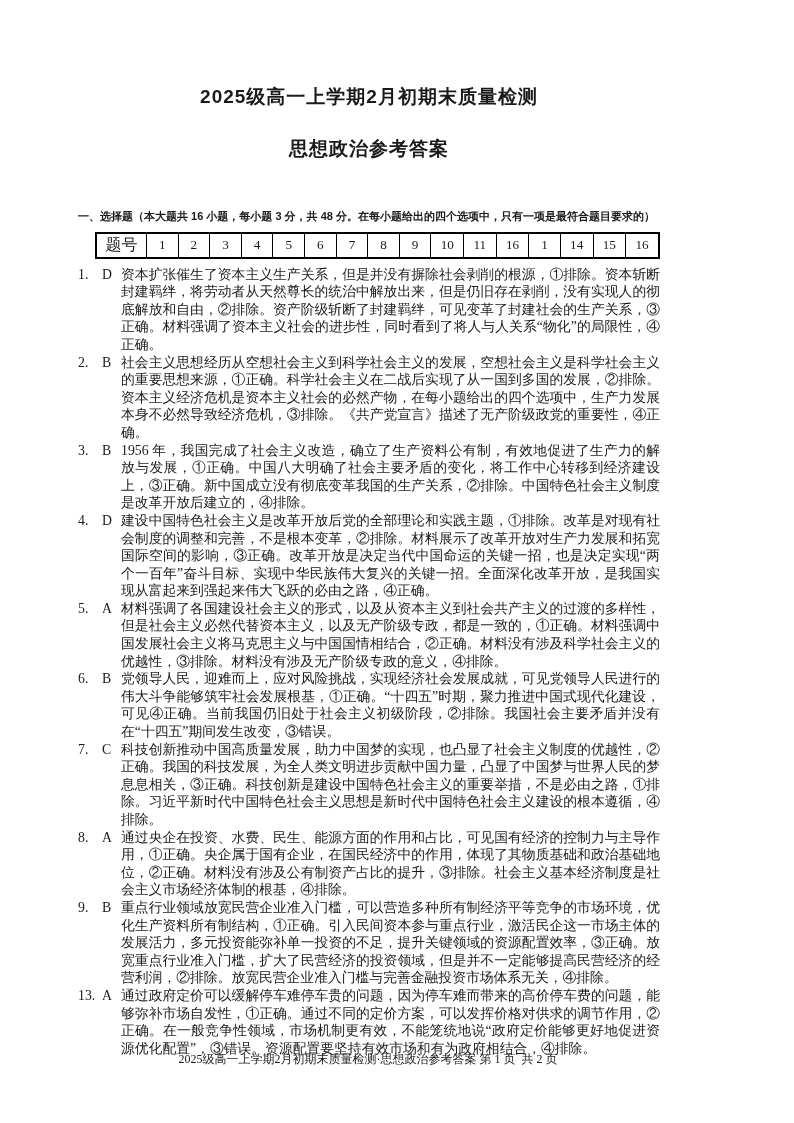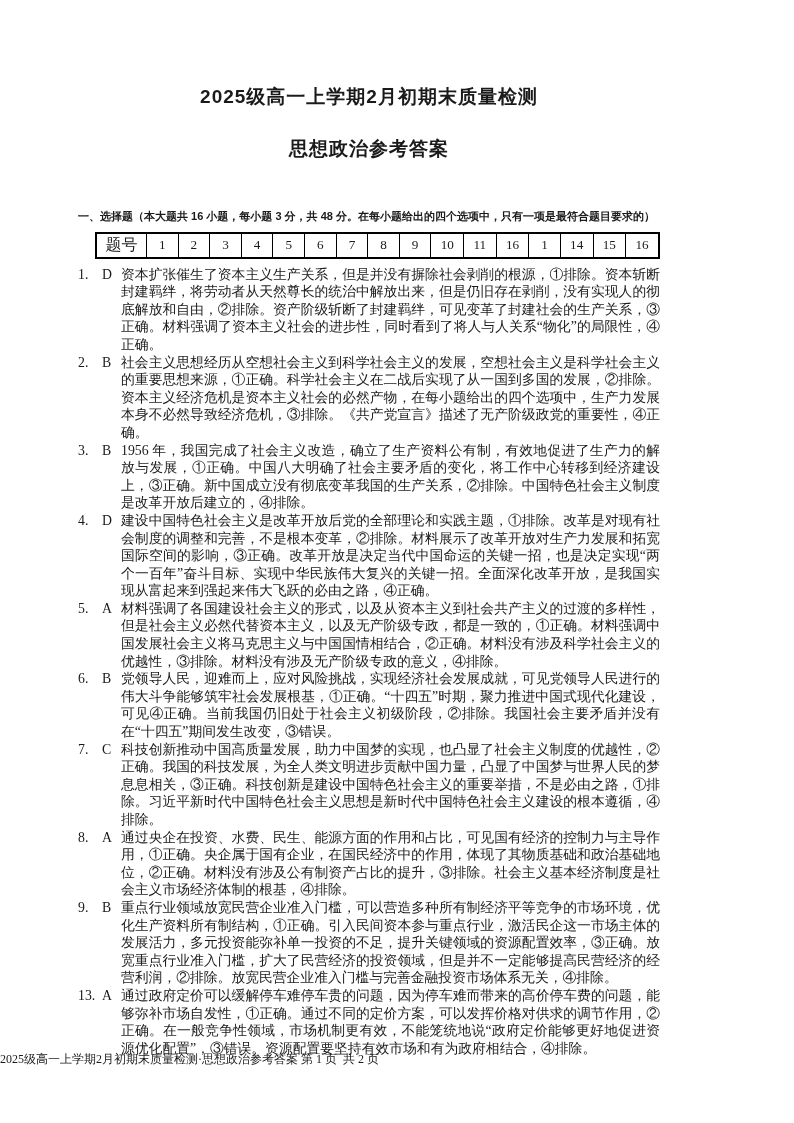--- a/index.html
+++ b/index.html
@@ -69,20 +69,21 @@
   .exp-text {
     flex: 1;
     text-align: justify;
     text-justify: inter-ideograph;
   }
   .footer {
     position: absolute;
     left: 0;
     right: 0;
     bottom: 55px;
+    text-align: center;
     font-size: 12px;
     white-space: pre;
     color: #1a1a1a;
   }
 </style>
 </head>
 <body>
 
 <div class="page">
 

